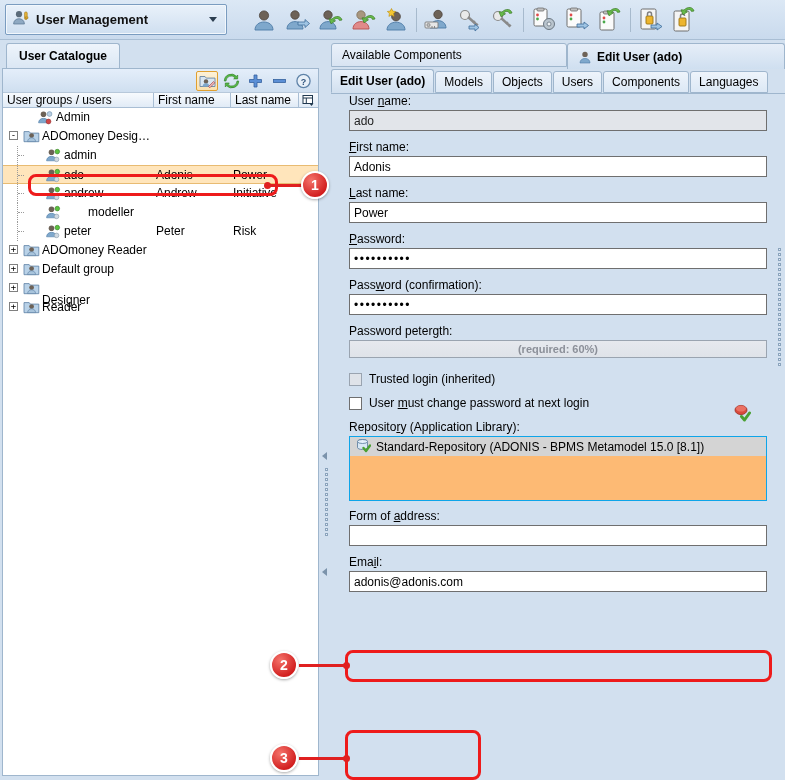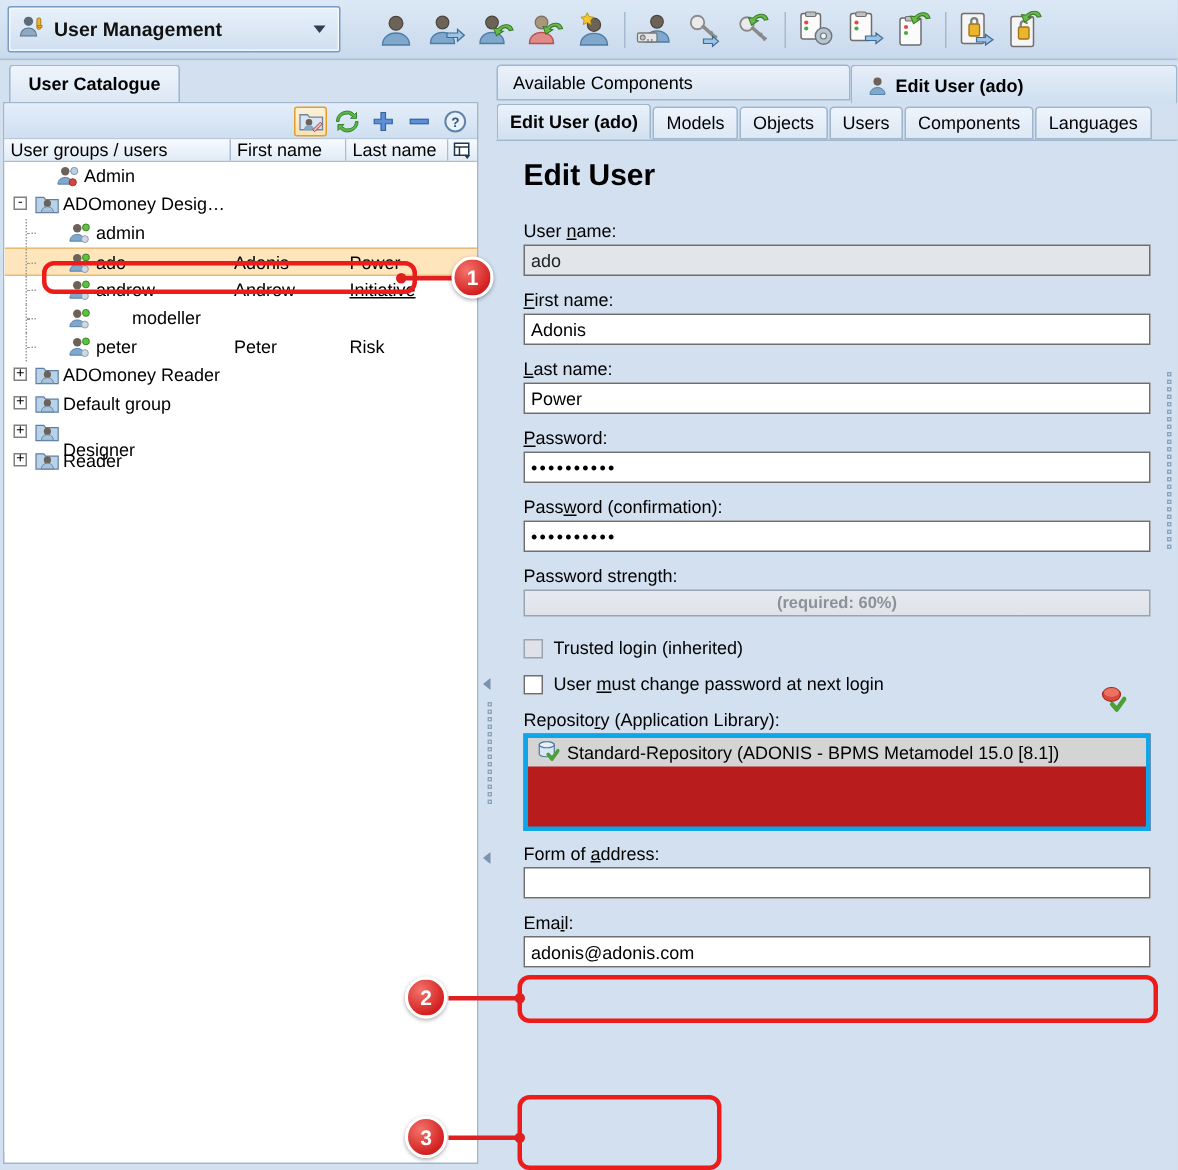--- a/index.html
+++ b/index.html
@@ -362,22 +362,22 @@
     border-color: #9aa4b0;
   }
   .repo-wrap { position: relative; }
   .repo-icon-tr {
     position: absolute;
     right: 2px; top: -16px;
   }
   .repo-list {
     width: 418px;
     height: 65px;
-    background: #b91c1c;
-    border: 3px solid #0ea5e9;
+    background: #fdba74;
+    border: 1px solid #0ea5e9;
     box-sizing: border-box;
     margin-bottom: 8px;
   }
   .repo-item {
     height: 19px;
     background: #d4d4d4;
     display: flex;
     align-items: center;
     padding-left: 6px;
     font-size: 12px;
@@ -717,21 +717,21 @@
             <span style="position: absolute; left: 42px; top: 2px; display: flex;">
               <svg width="16" height="15" viewBox="0 0 16 15">
                 <circle cx="6.5" cy="4.2" r="2.8" fill="#6d6257"></circle>
                 <path d="M1.6 12.8c0-2.8 2.2-4.5 4.9-4.5s4.9 1.7 4.9 4.5z" fill="#7fa8cc" stroke="#4d7ba6" stroke-width=".6"></path>
                 <circle cx="12.3" cy="3.6" r="2.3" fill="#5cc23f" stroke="#2f7a1e" stroke-width=".6"></circle>
                 <circle cx="11.6" cy="11.4" r="2.3" fill="#cfd9e2" stroke="#8699aa" stroke-width=".6"></circle>
               </svg>
             </span>
             <span style="position: absolute; left: 61px; top: 2px;">andrew</span>
             <span class="t-col-first" style="left: 153px; top: 2px;">Andrew</span>
-            <span class="t-col-last" style="left: 230px; top: 2px; text-decoration: underline;">Initiative</span>
+            <span class="t-col-last" style="left: 230px; top: 2px;">Initiative</span>
           </div>
           <div class="trow">
             <div class="t-dotted" style="left: 14px; top: 0px; height: 19px;"></div>
             <div style="position: absolute; left: 15px; top: 9px; width: 6px; border-top: 1px dotted rgb(154, 154, 154);"></div>
             <span style="position: absolute; left: 42px; top: 2px; display: flex;">
               <svg width="16" height="15" viewBox="0 0 16 15">
                 <circle cx="6.5" cy="4.2" r="2.8" fill="#6d6257"></circle>
                 <path d="M1.6 12.8c0-2.8 2.2-4.5 4.9-4.5s4.9 1.7 4.9 4.5z" fill="#7fa8cc" stroke="#4d7ba6" stroke-width=".6"></path>
                 <circle cx="12.3" cy="3.6" r="2.3" fill="#5cc23f" stroke="#2f7a1e" stroke-width=".6"></circle>
                 <circle cx="11.6" cy="11.4" r="2.3" fill="#cfd9e2" stroke="#8699aa" stroke-width=".6"></circle>
@@ -856,21 +856,20 @@
       <div class="itab">
         <span>Components</span>
       </div>
       <div class="itab">
         <span>Languages</span>
       </div>
     </div>
 
     <div class="form-area">
 
-      <div class="form-title">Edit User</div>
 
       <div class="fld-label"><span>User </span><u>n</u><span>ame:</span></div>
       <div class="txtin disabled">
           <span>ado</span>
         </div>
 
       <div class="fld-label"><span></span><u>F</u><span>irst name:</span></div>
       <div class="txtin">
           <span>Adonis</span>
         </div>
@@ -883,21 +882,21 @@
       <div class="fld-label"><span></span><u>P</u><span>assword:</span></div>
       <div class="txtin pwd">
           <span>••••••••••</span>
         </div>
 
       <div class="fld-label"><span>Pass</span><u>w</u><span>ord (confirmation):</span></div>
       <div class="txtin pwd">
           <span>••••••••••</span>
         </div>
 
-      <div class="fld-label"><span>Password stren</span><u>g</u><span>th:</span></div>
+      <div class="fld-label"><span>Password peter</span><u>g</u><span>th:</span></div>
       <div class="strengthbar">
           <span>(required: 60%)</span>
         </div>
 
       <div class="cbrow">
         <span class="cbox dim"></span>
         <span>Trusted login (inherited)</span>
       </div>
       <div class="cbrow">
         <span class="cbox"></span>

